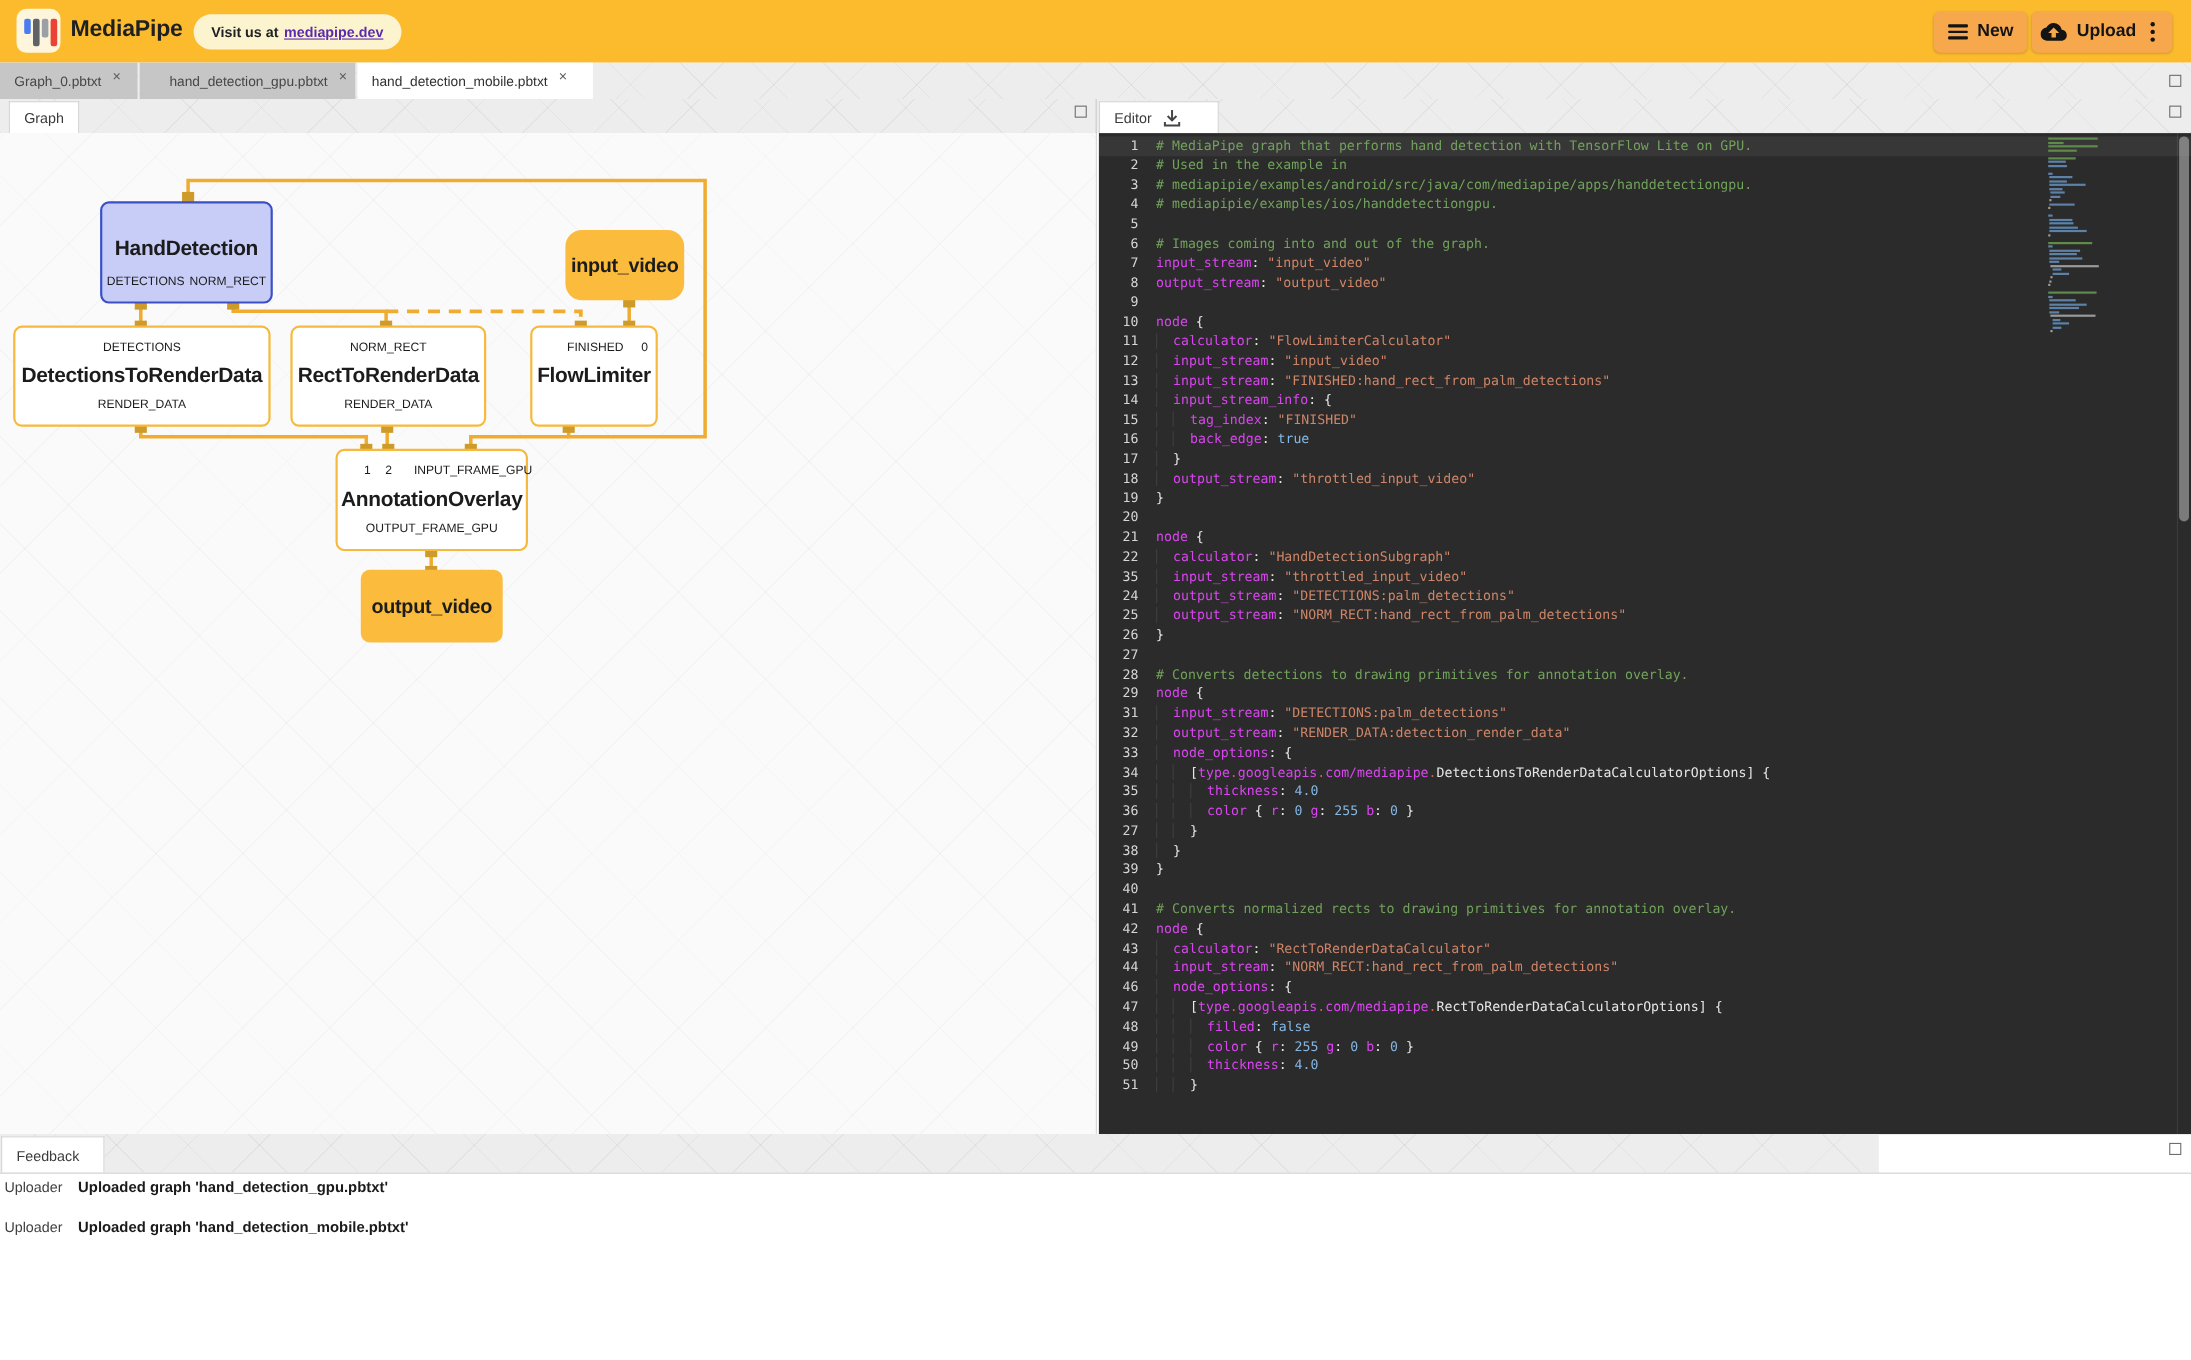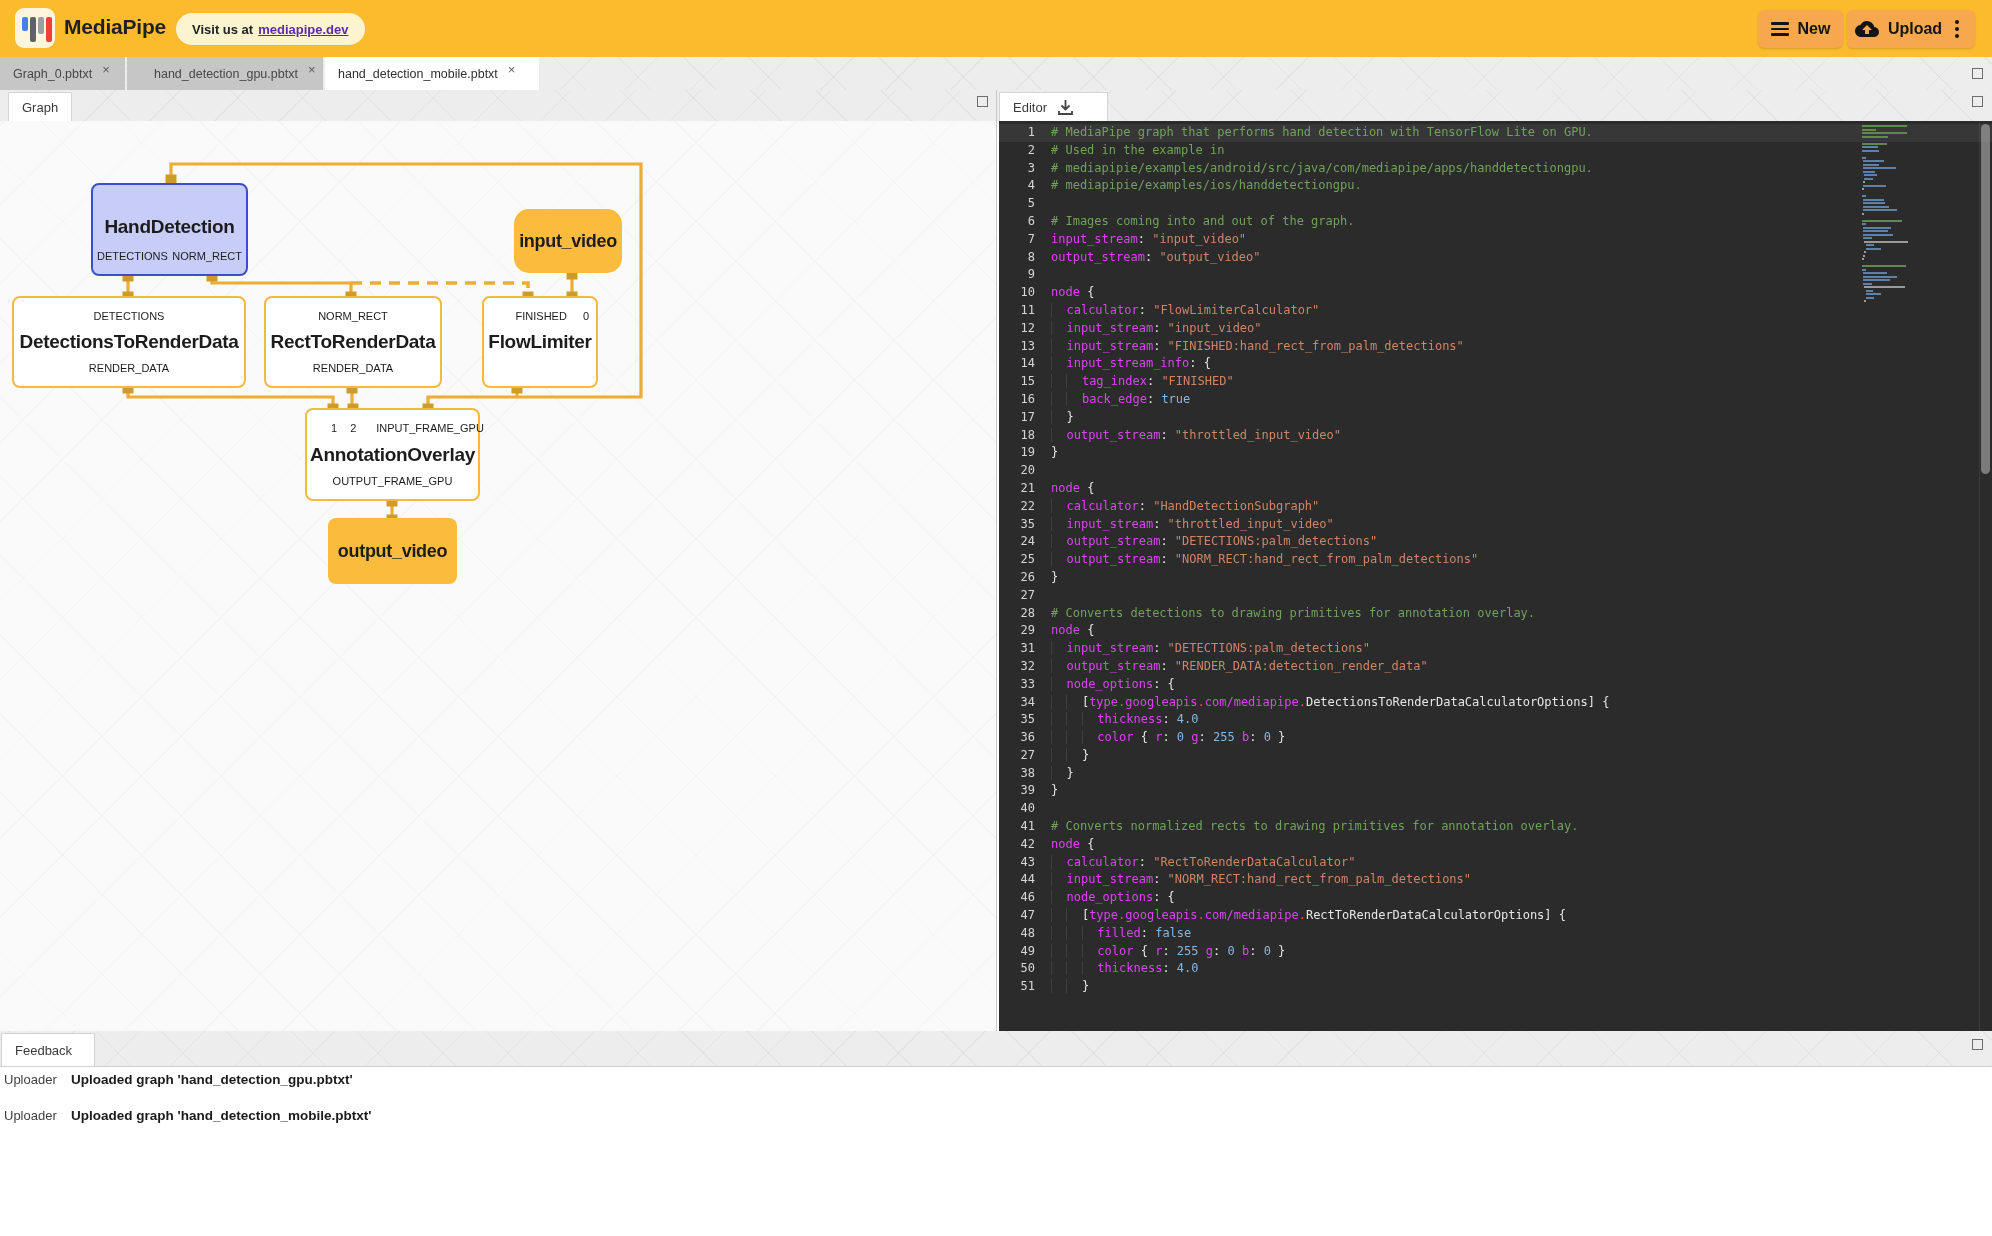--- a/index.html
+++ b/index.html
@@ -455,21 +455,21 @@
         <div class="mm-bar mm-k" style="margin-left: 3.6px; width: 8.4px;"></div>
       </div>
       <div class="mm-line">
         <div class="mm-bar mm-p" style="margin-left: 2.4px; width: 2px;"></div>
       </div>
     </div>
   <div class="vscroll-line"></div>
   <div class="vscroll-thumb"></div>
 </div>
 
-<div class="panel-strip hatch" style="top:1031px;left:0;width:1992px;height:35px;padding-left:48px;">
+<div class="panel-strip hatch" style="top:1031px;left:0;width:1708px;height:35px;padding-left:48px;">
   <div class="ptab" style="left:1px;width:94px;height:33px;">
     <span>Feedback</span>
   </div>
   <div class="sq-icon" style="left:1972px;top:8px;"></div>
 </div>
 <div class="divider-h"></div>
 
 <div class="fb-row" style="left:4px;top:1072px;">
   <span class="src-label">Uploader</span>
   <span class="msg">Uploaded graph 'hand_detection_gpu.pbtxt'</span>

